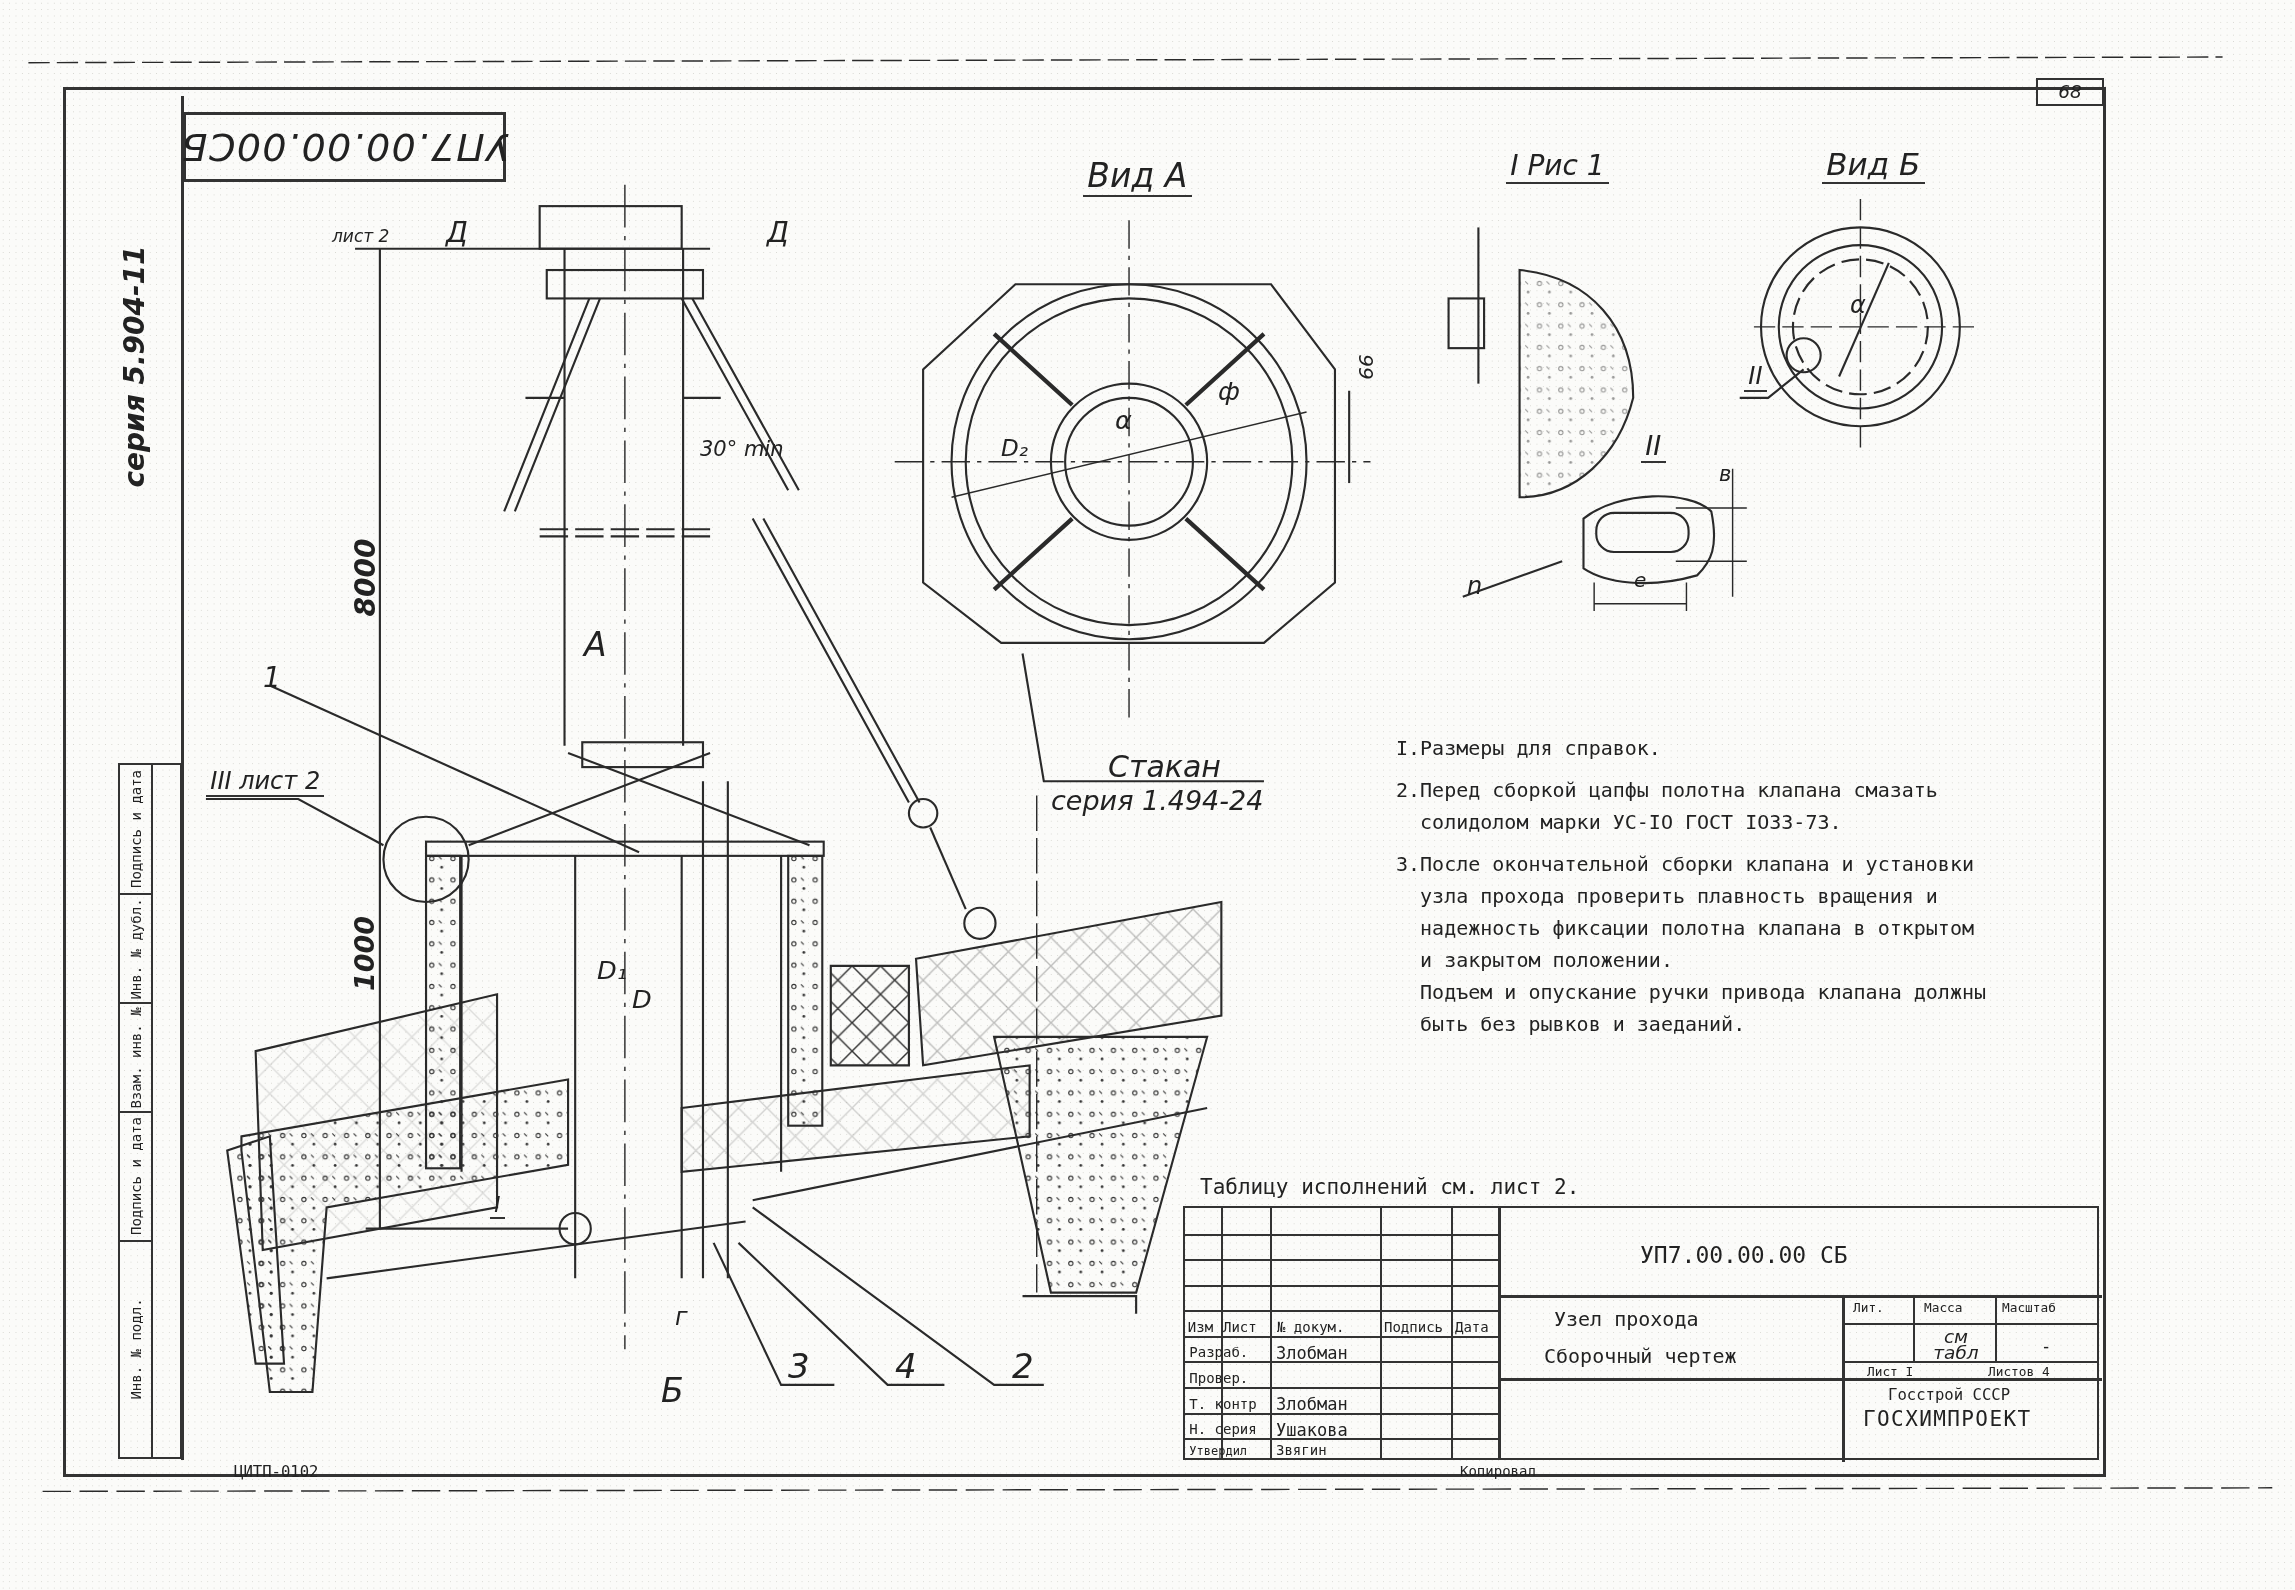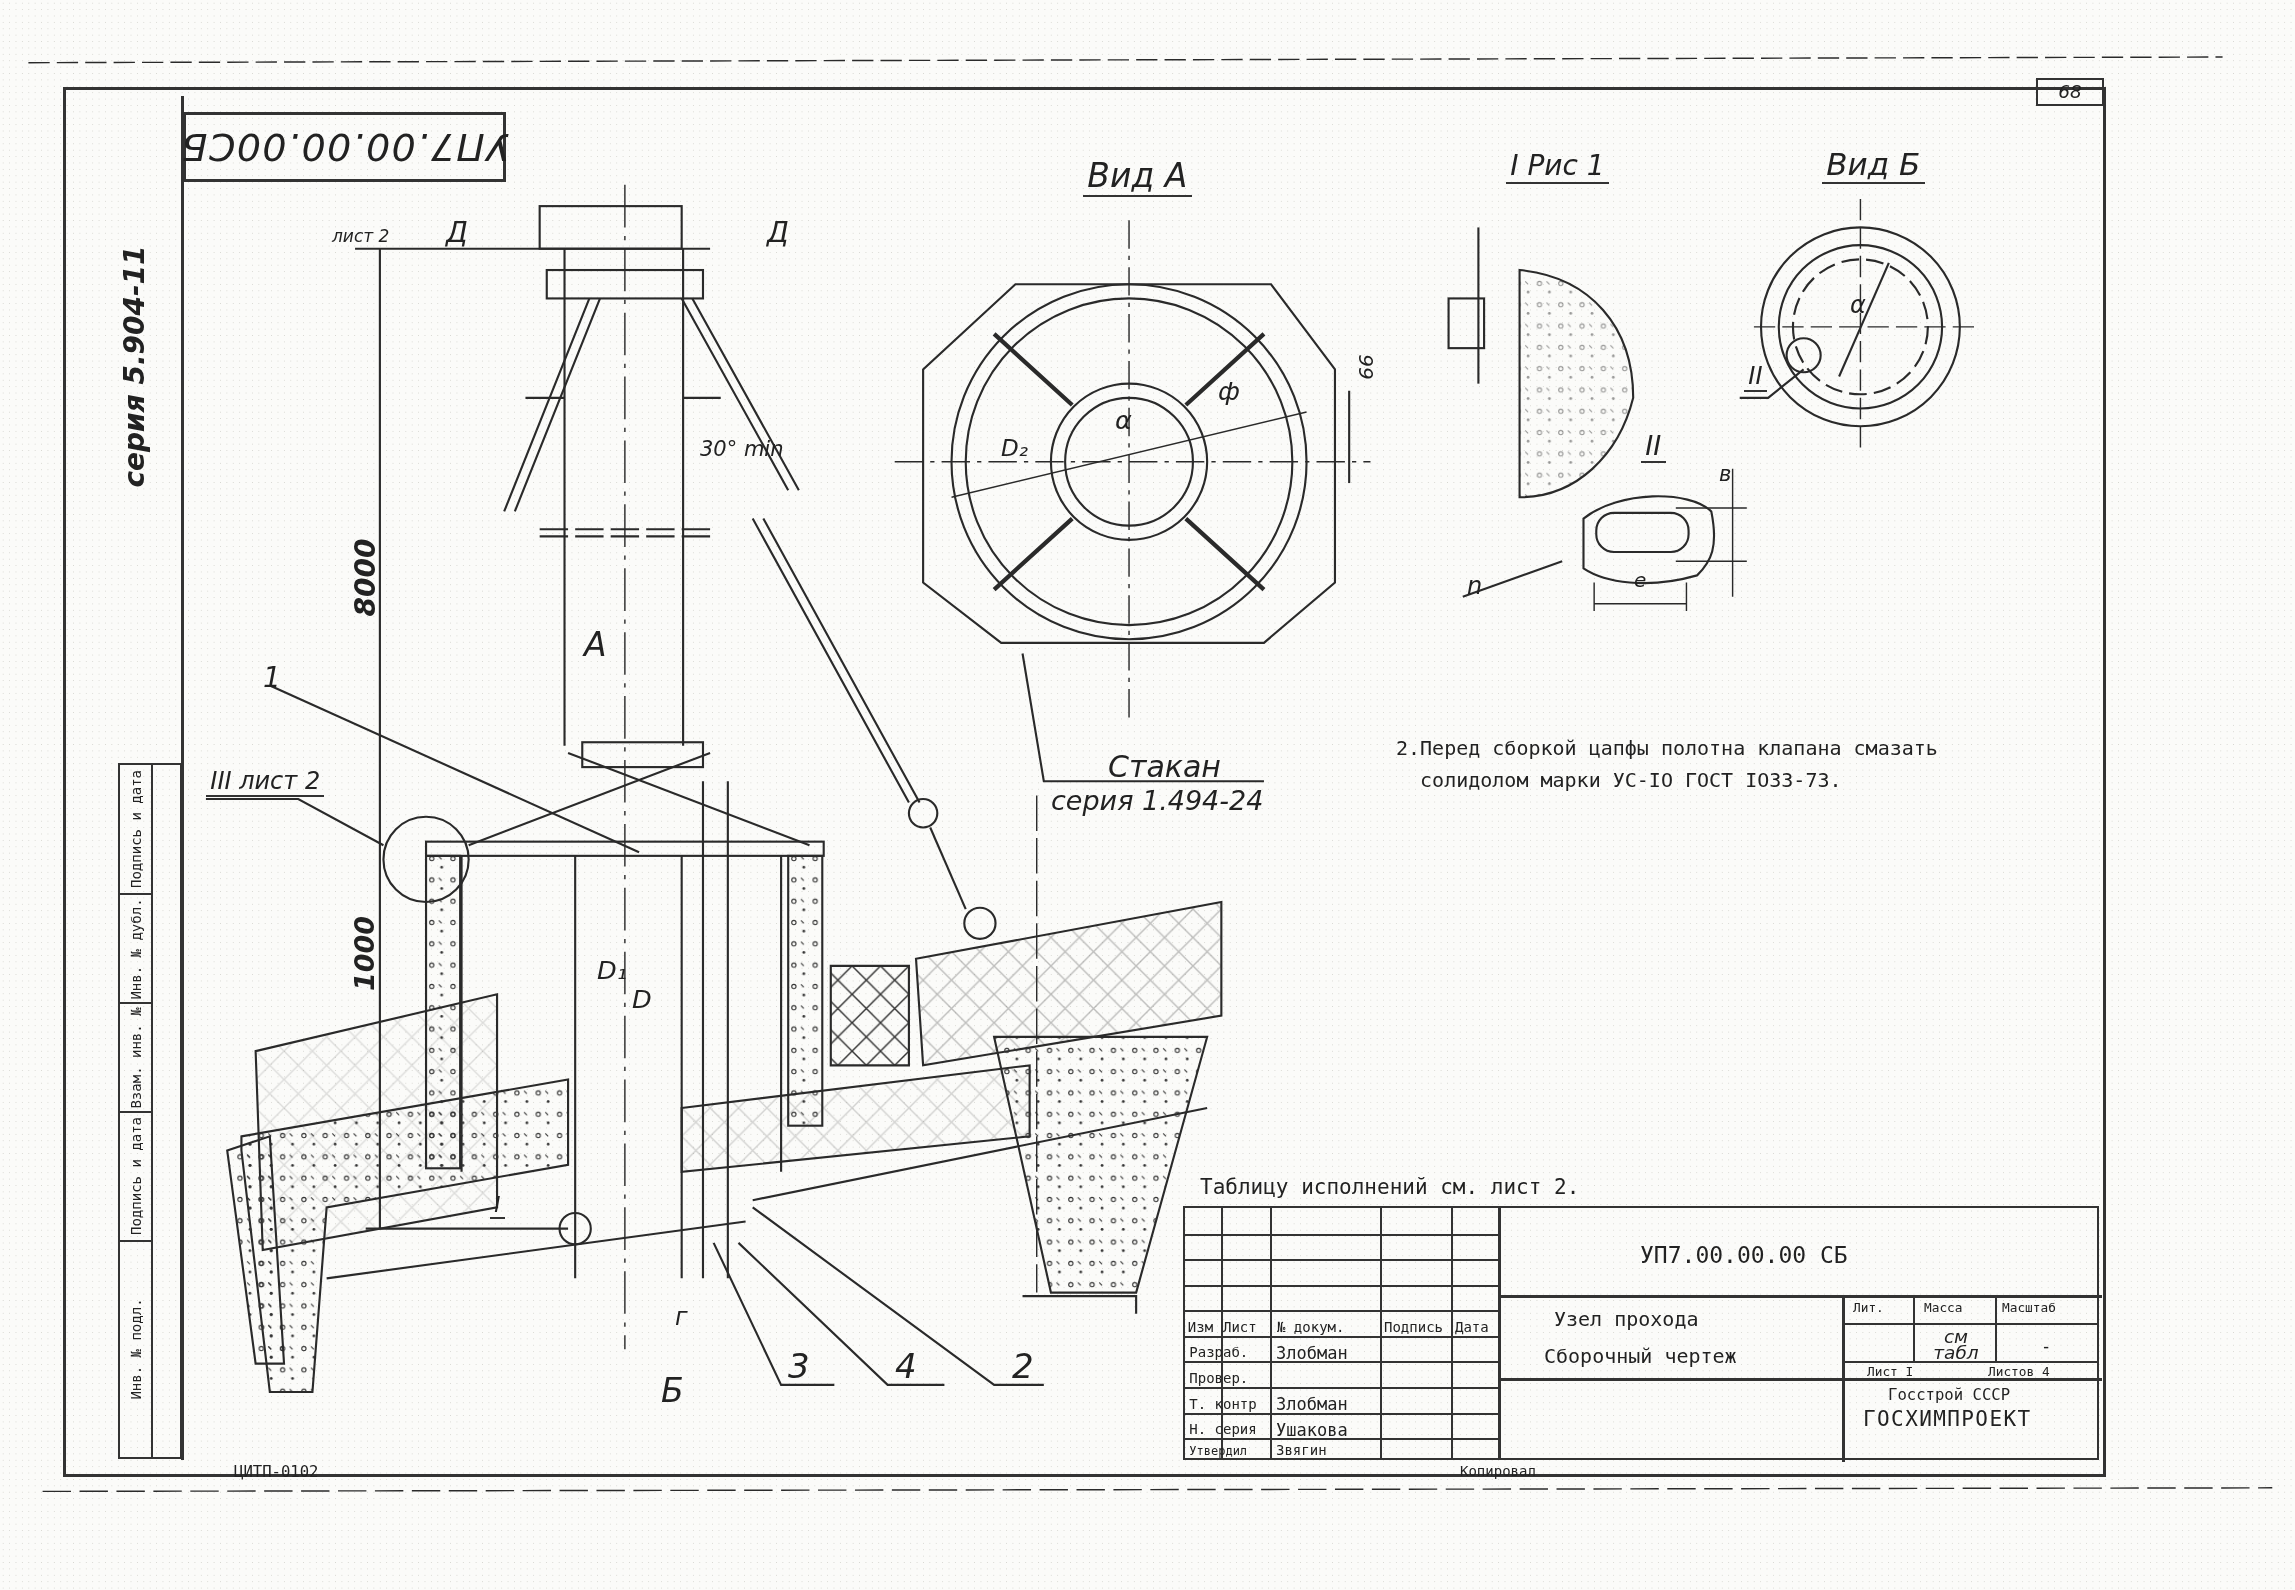--- a/index.html
+++ b/index.html
@@ -197,22 +197,29 @@
   <div class="abs lbl title-u" style="left:1506px;top:149px;font-size:28px;">I  Рис 1</div>
   <div class="abs lbl title-u" style="left:1822px;top:146px;font-size:31px;">Вид Б</div>
   <div class="abs lbl title-u" style="left:1744px;top:362px;font-size:24px;">II</div>
   <div class="abs lbl" style="left:1850px;top:291px;font-size:24px;">α</div>
   <div class="abs lbl title-u" style="left:1641px;top:430px;font-size:27px;">II</div>
   <div class="abs lbl" style="left:1719px;top:462px;font-size:21px;">в</div>
   <div class="abs lbl" style="left:1467px;top:572px;font-size:24px;">n</div>
   <div class="abs lbl" style="left:1634px;top:568px;font-size:20px;">е</div>
 
   <div class="abs notes">
+    <p>I.Размеры для справок.</p>
     <p>2.Перед сборкой цапфы полотна клапана смазать
   солидолом марки УС-IO ГОСТ IO33-73.</p>
+    <p>3.После окончательной сборки клапана и установки
+  узла прохода проверить плавность вращения и
+  надежность фиксации полотна клапана в открытом
+  и закрытом положении.
+  Подъем и опускание ручки привода клапана должны
+  быть без рывков и заеданий.</p>
   </div>
 
   <div class="abs table-caption">Таблицу исполнений см. лист 2.</div>
 
   <div class="abs tb">
 
     <div class="l" style="left:36px;top:0;width:2.1px;height:100%;"></div>
     <div class="l" style="left:85px;top:0;width:2.1px;height:100%;"></div>
     <div class="l" style="left:195px;top:0;width:2.1px;height:100%;"></div>
     <div class="l" style="left:266px;top:0;width:2.1px;height:100%;"></div>

